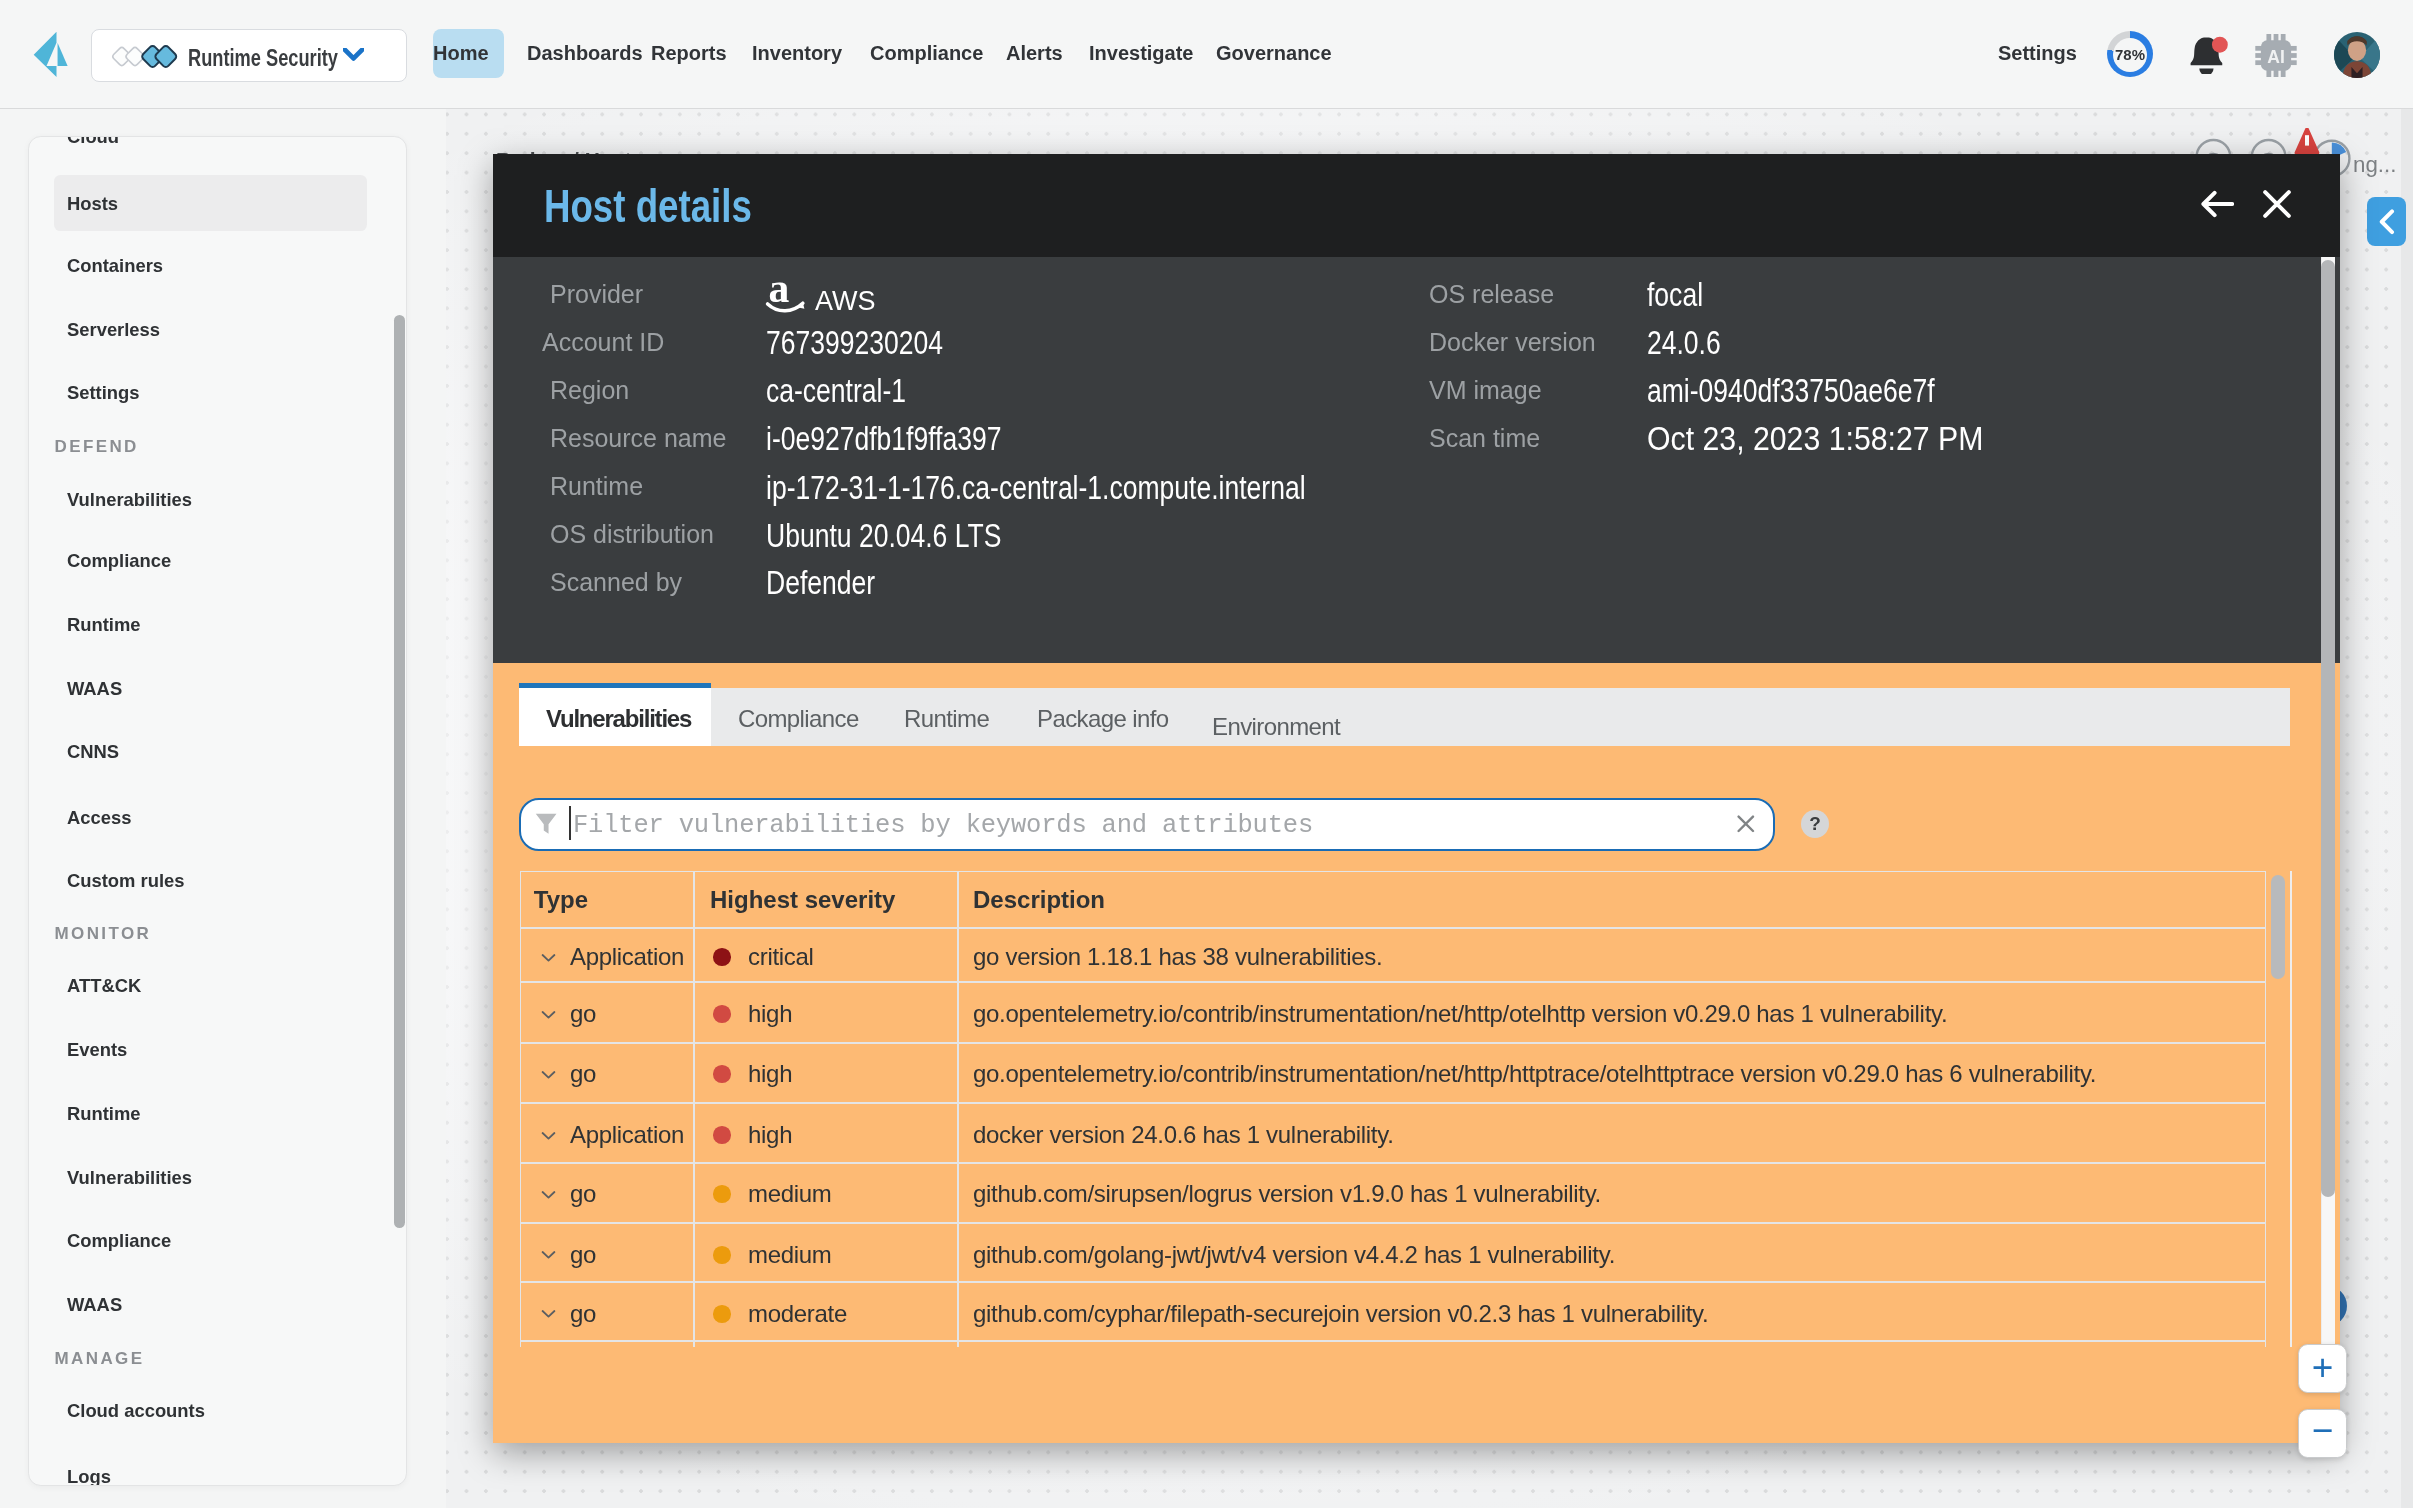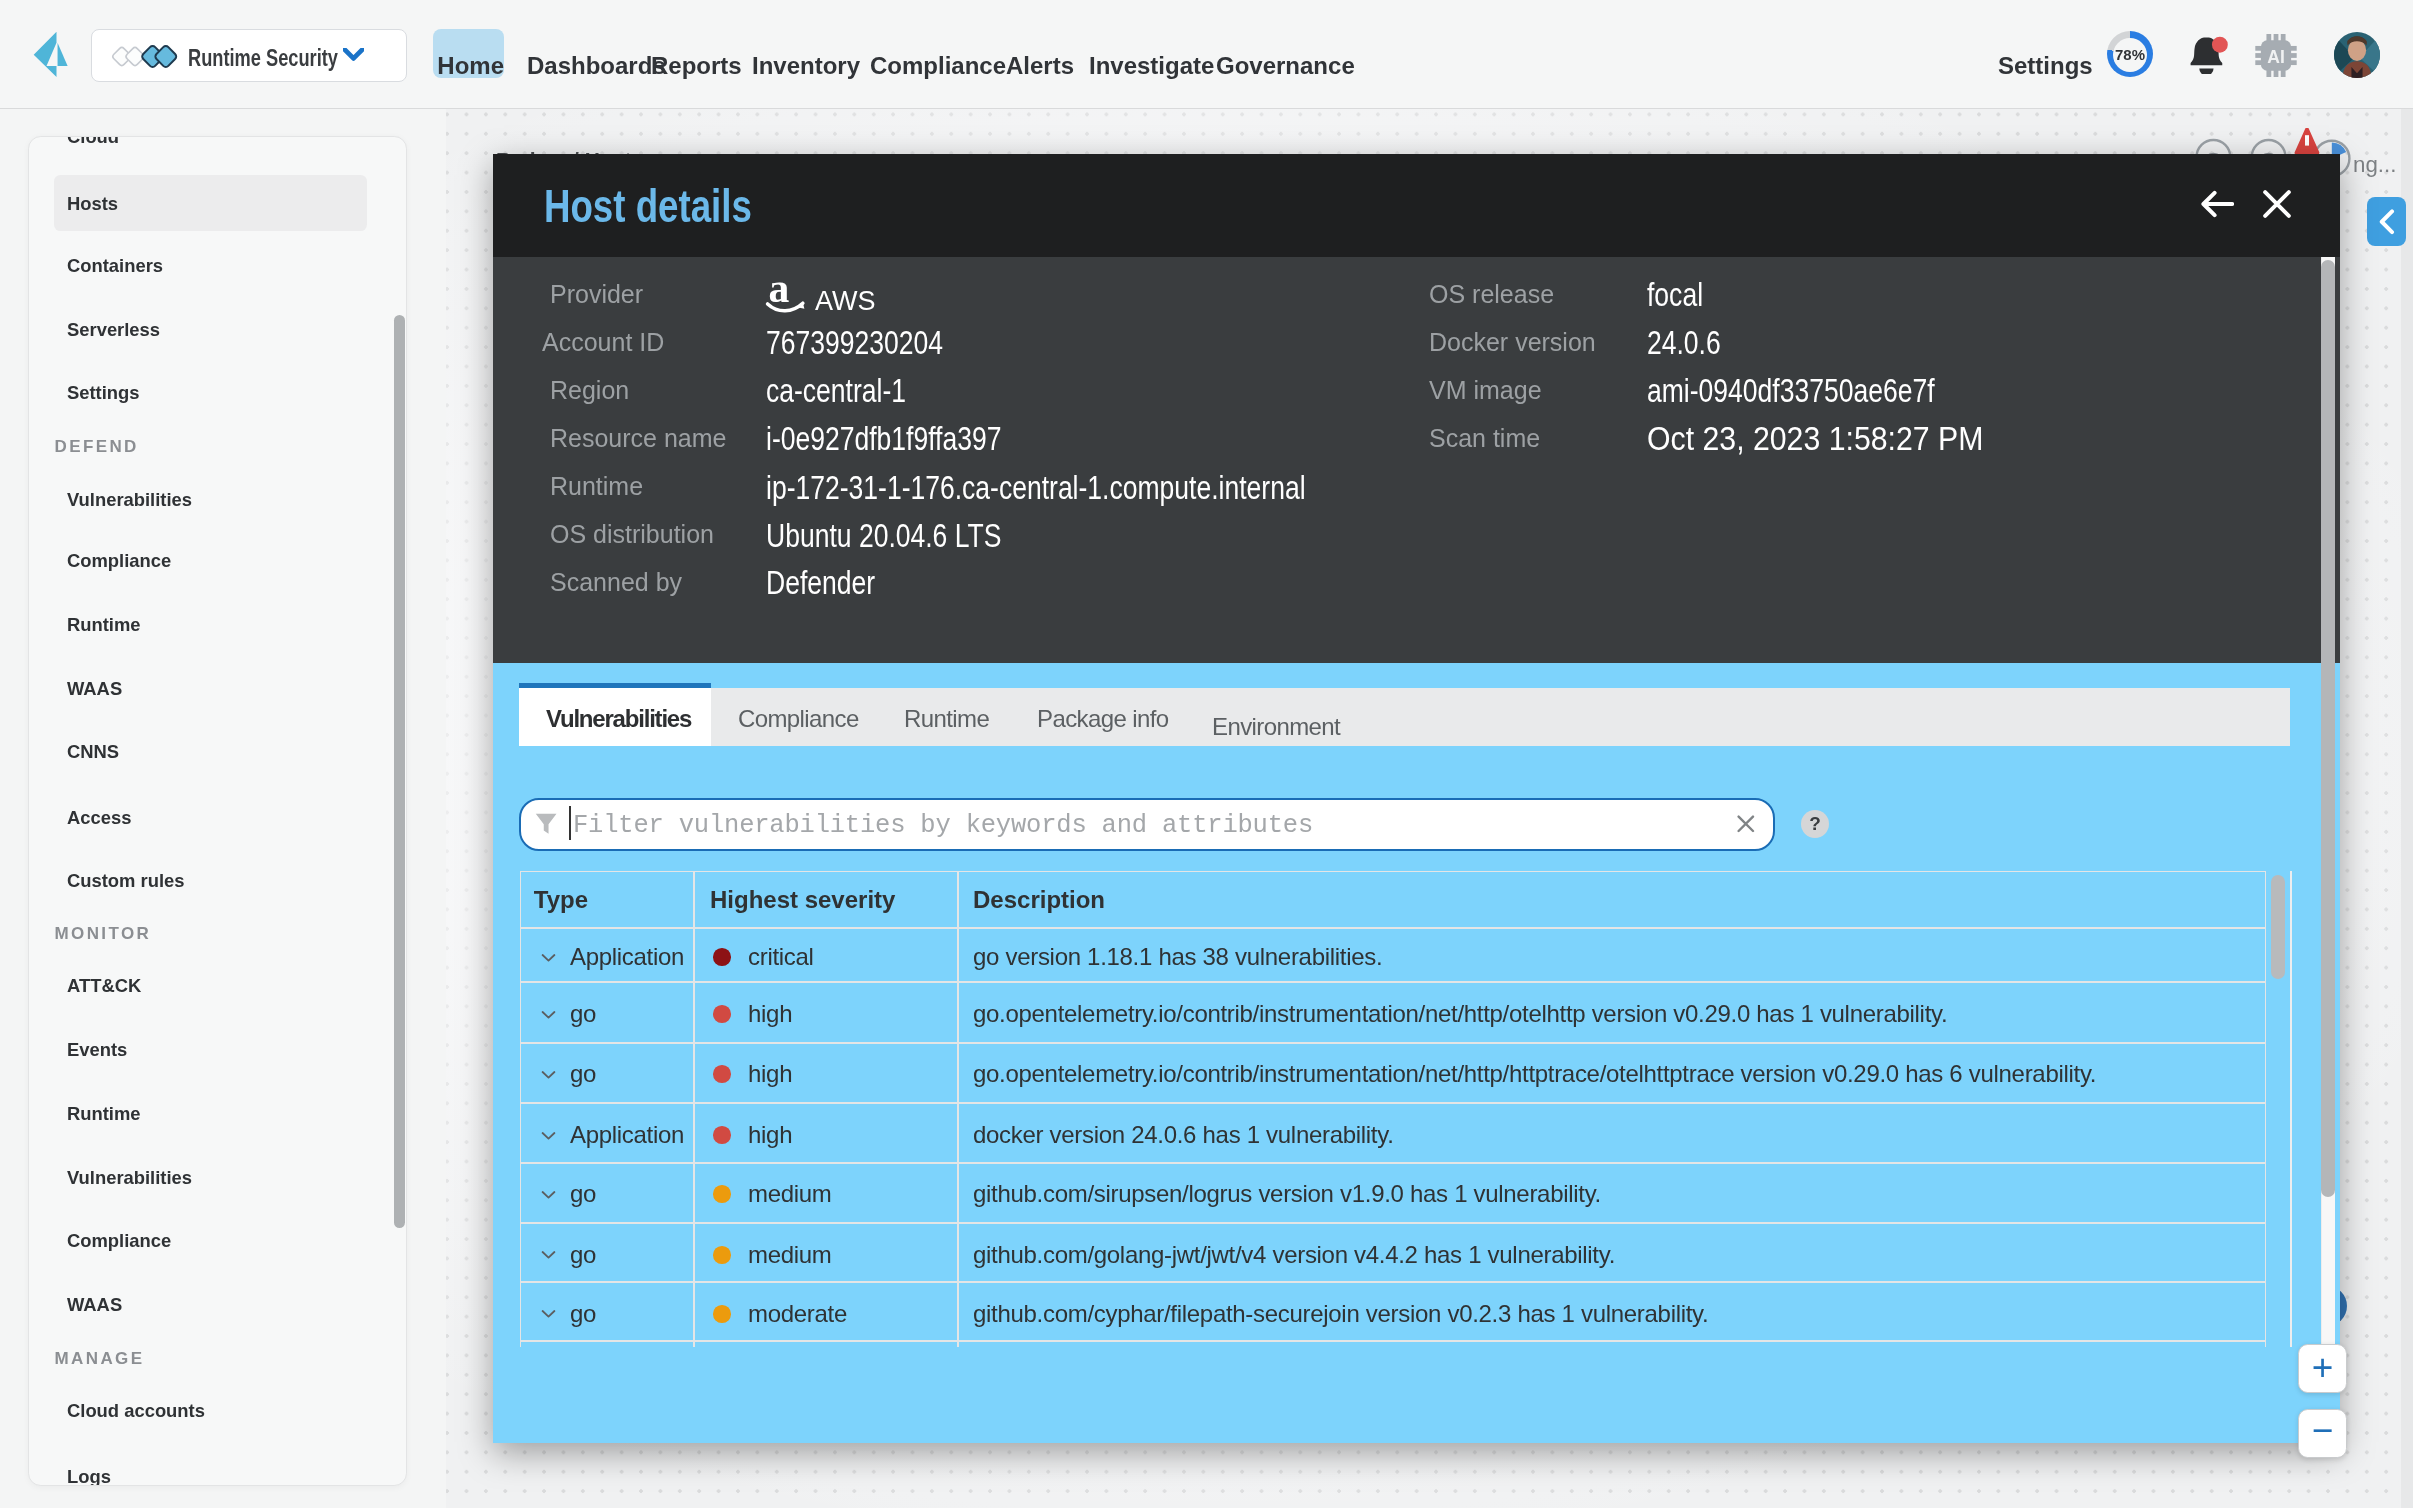--- a/index.html
+++ b/index.html
@@ -1,36 +1,36 @@
 <!DOCTYPE html>
 <html style="font-size:12.8px"><head>
 <meta charset="utf-8">
 <style>
 *{margin:0;padding:0;box-sizing:border-box;}
 html,body{width:2413px;height:1508px;overflow:hidden;font-family:"Liberation Sans",sans-serif;background:#f4f5f5;}
 .abs{position:absolute;}
 
 #topbar{position:absolute;left:0;top:0;width:2413px;height:109px;background:#f5f6f6;border-bottom:1.6px solid #d9dadb;z-index:20;}
-.nav{position:absolute;top:12px;height:109px;line-height:107px;font-size:24px;font-weight:700;color:#313438;text-align:right;}
+.nav{position:absolute;top:0;height:109px;line-height:107px;font-size:20px;font-weight:700;color:#313438;text-align:left;}
 #homebtn{position:absolute;left:433px;top:29px;width:71px;height:49px;background:#b9ddf1;border-radius:8px;}
 #dropdown{position:absolute;left:91px;top:29px;width:316px;height:53px;background:#fff;border:1.6px solid #d9dce0;border-radius:8px;}
 #dropdown .lbl{position:absolute;left:96px;top:13.6px;font-size:24px;font-weight:600;color:#3a3d40;transform:scaleX(0.76);transform-origin:left center;}
 
 #mainbg{position:absolute;left:446px;top:109px;width:1967px;height:1399px;background-color:#f0f1f2;background-image:radial-gradient(circle,#dadbdc 1.7px,rgba(0,0,0,0) 1.9px);background-size:19.4px 19.4px;background-position:-8.6px -4.3px;}
 #pagescroll{position:absolute;left:2401px;top:109px;width:12.8px;height:1399px;background:#e7e8e9;z-index:1;}
 
 #sidebar{position:absolute;left:28px;top:136px;width:379px;height:1350px;background:#f7f8f8;border:0.8px solid #e3e4e5;border-radius:12.8px;overflow:hidden;z-index:5;box-shadow:0 1.6px 6.4px rgba(0,0,0,0.04);}
 .sitem{position:absolute;left:38px;font-size:18.4px;font-weight:700;color:#2f3235;white-space:nowrap;}
 .shead{position:absolute;left:25.5px;font-size:17px;font-weight:700;color:#8b8e92;letter-spacing:2.4px;white-space:nowrap;}
 #hostshl{position:absolute;left:25px;top:38px;width:313px;height:56px;background:#ececed;border-radius:6.4px;}
 #sidescroll{position:absolute;left:365px;top:178px;width:11.2px;height:913px;background:#aeb1b3;border-radius:5.6px;}
 
 .bgtxt{position:absolute;color:#7d8184;z-index:2;}
 
-#modal{position:absolute;left:493px;top:154px;width:1847px;height:1289px;background:#7dd3fc;z-index:10;box-shadow:0 9.6px 32px rgba(0,0,0,0.35);}
+#modal{position:absolute;left:493px;top:154px;width:1847px;height:1289px;background:#fdba74;z-index:10;box-shadow:0 9.6px 32px rgba(0,0,0,0.35);}
 #mhead{position:absolute;left:0;top:0;width:1847px;height:103px;background:#1e1f20;}
 #mhead .title{position:absolute;left:51px;top:24px;font-size:47px;font-weight:600;color:#6bb8e9;transform:scaleX(0.78);transform-origin:left center;}
 #minfo{position:absolute;left:0;top:103px;width:1847px;height:406px;background:#3a3d3f;}
 .ilbl{position:absolute;font-size:25px;color:#9da1a4;white-space:nowrap;}
 .ival{position:absolute;font-size:34px;color:#ffffff;white-space:nowrap;transform:scaleX(0.78);transform-origin:left center;}
 
 #tabbar{position:absolute;left:25.5px;top:534px;width:1771px;height:58px;background:#e9eaeb;}
 #activetab{position:absolute;left:25.5px;top:529px;width:192px;height:63px;background:#ffffff;border-top:5.6px solid #1f75bb;}
 .tabtxt{position:absolute;top:551px;font-size:24px;color:#5c6063;white-space:nowrap;letter-spacing:-0.6px;}
 

